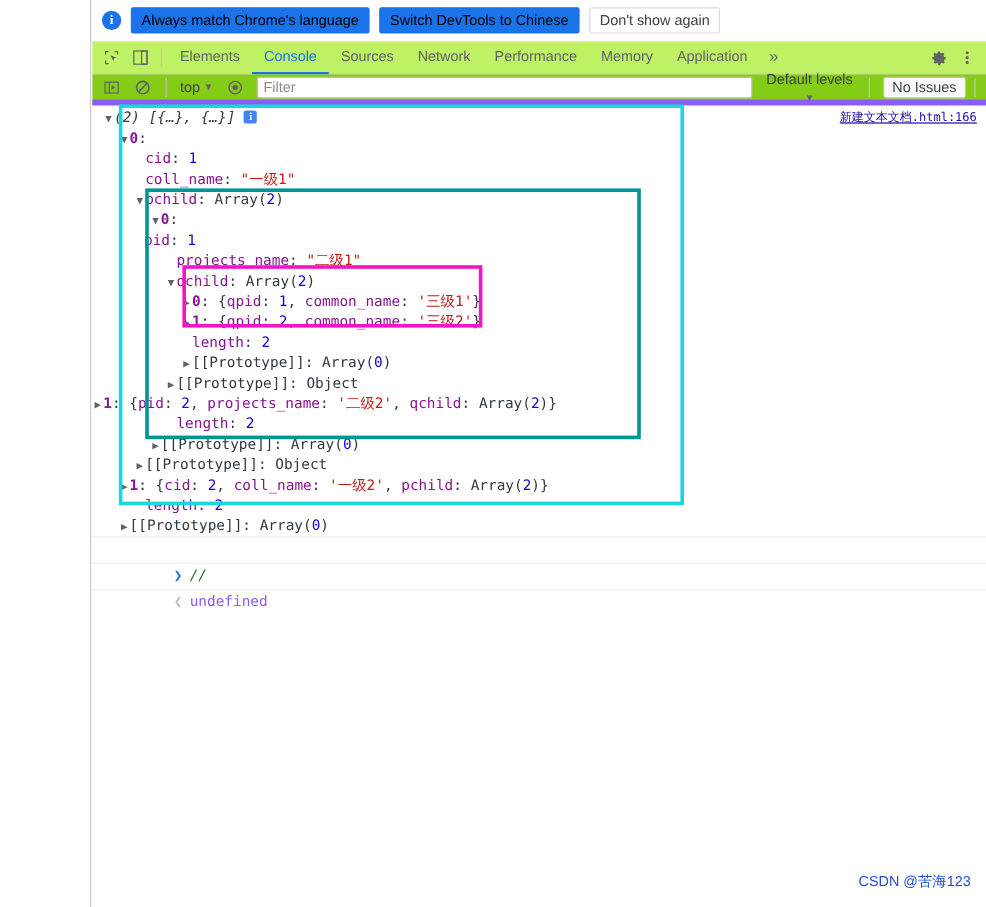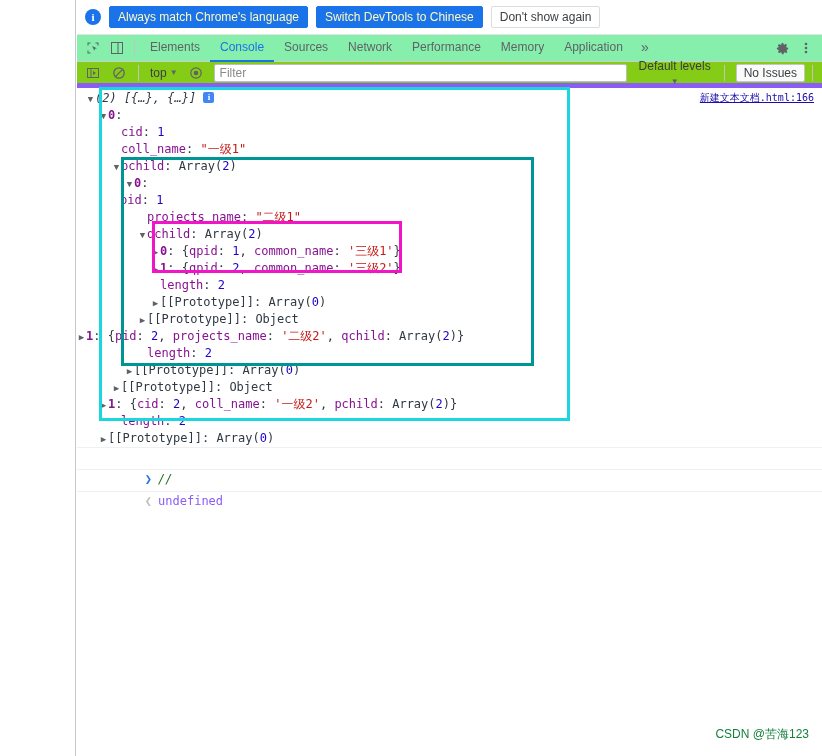--- a/index.html
+++ b/index.html
@@ -63,21 +63,21 @@
     font-family: "Liberation Serif", serif;
     flex: 0 0 auto;
   }
   .notice-text {
     font-size: 12px;
     color: #202124;
     white-space: nowrap;
   }
   .btn-primary {
     background: #1a73e8;
-    color: #fef9c3;
+    color: #000000;
     font-size: 12px;
     border: 1px solid #1a73e8;
     border-radius: 2px;
     padding: 3px 8px;
     white-space: nowrap;
     cursor: pointer;
     font-family: "Liberation Sans", sans-serif;
   }
   .btn-plain {
     background: #ffffff;
@@ -90,21 +90,21 @@
     cursor: pointer;
     font-family: "Liberation Sans", sans-serif;
   }
 
   
   .tabstrip {
     position: relative;
     height: 27px;
     display: flex;
     align-items: center;
-    background: #86efac;
+    background: #bef264;
     border-bottom: 1px solid #cdcdcd;
     box-sizing: border-box;
     padding: 0 4px;
   }
   .tool-icon-btn {
     width: 24px; height: 22px;
     display: flex; align-items: center; justify-content: center;
     cursor: pointer;
   }
   .tool-icon-btn svg { display: block; }
@@ -284,21 +284,21 @@
   .anno-cyan  { border: 3px solid #1ad6de; }
   .anno-teal  { border: 3px solid #009595; }
   .anno-magenta { border: 3px solid #f215c8; }
 
   
   .watermark {
     position: absolute;
     right: 13px;
     bottom: 13px;
     font-size: 12px;
-    color: #15803d;
+    color: #1d4ed8;
     font-family: "Liberation Sans", sans-serif;
     white-space: nowrap;
   }
 </style>
 </head>
 <body>
 
 <div id="root">
 
   <div class="page-viewport"></div>

